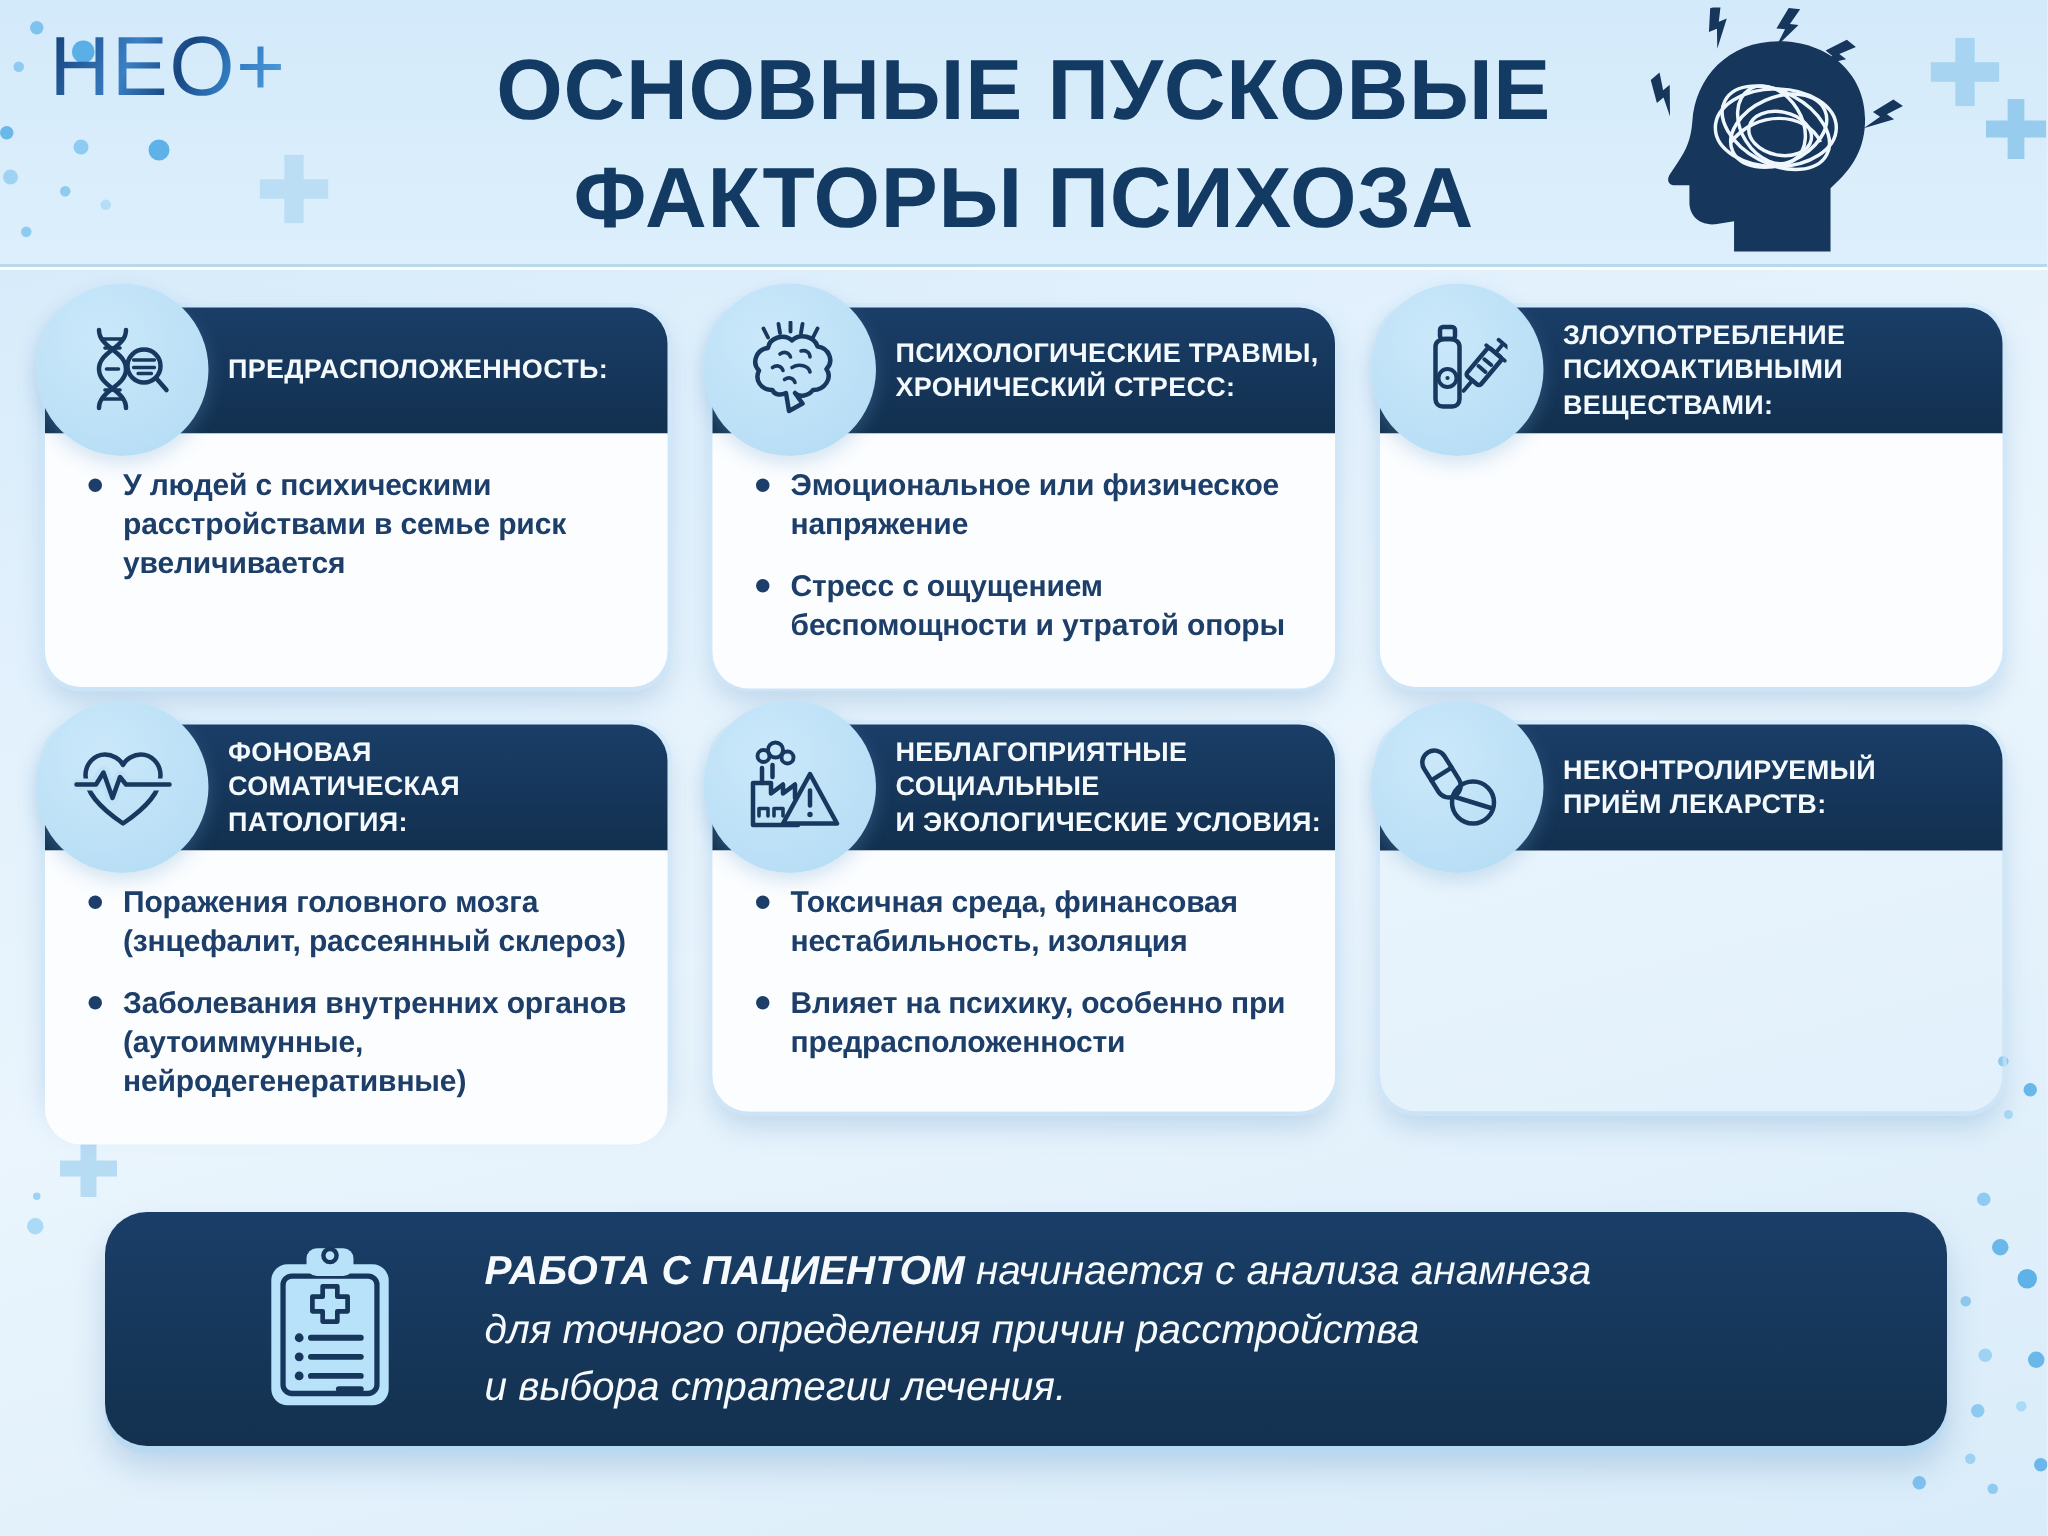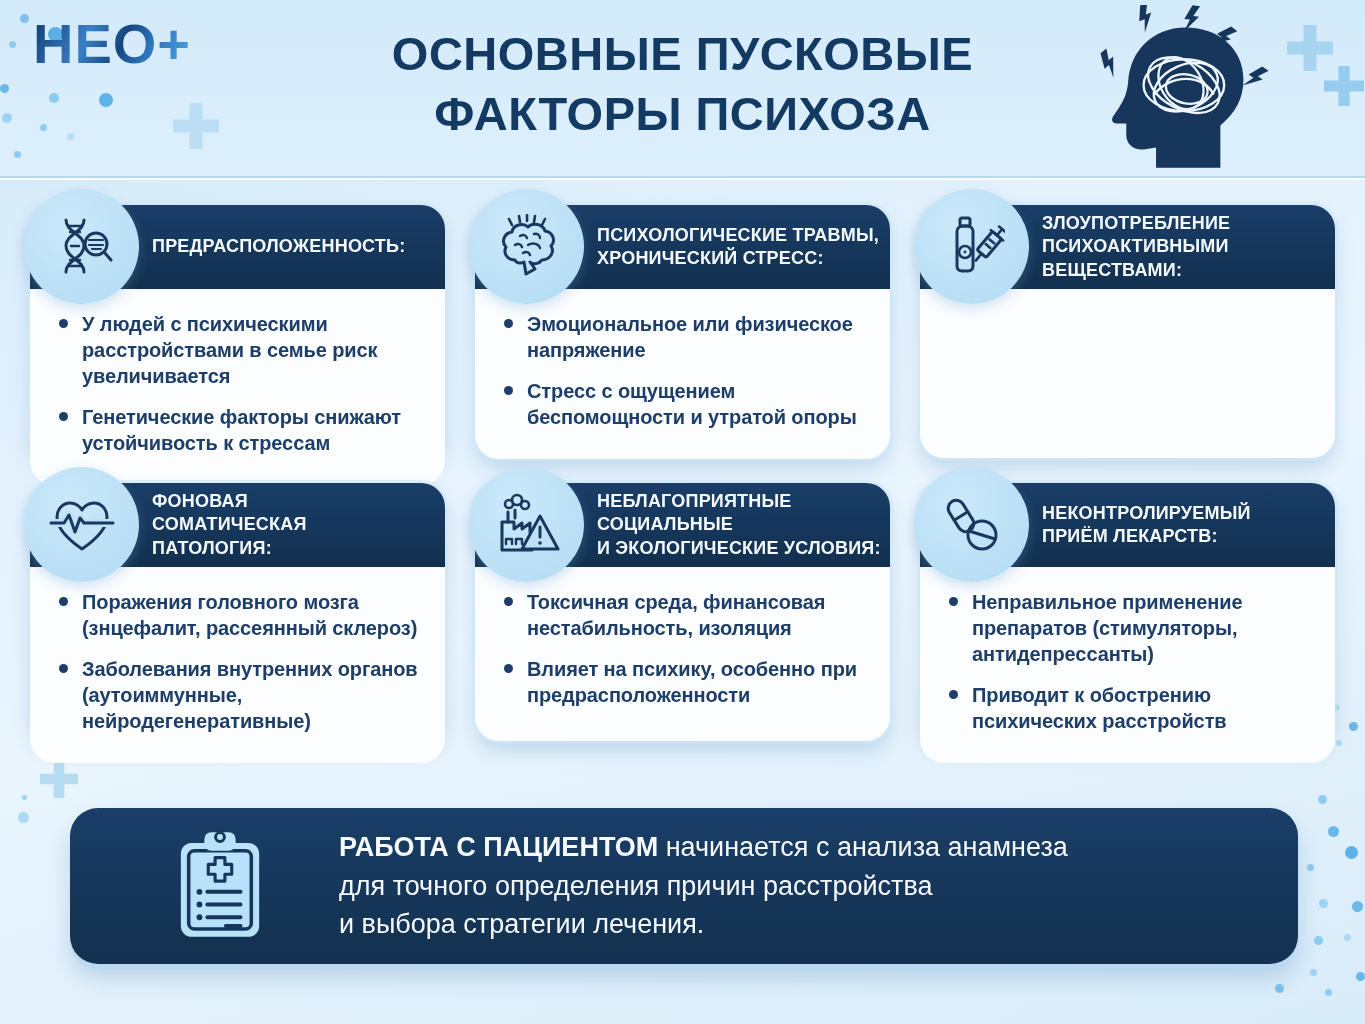--- a/index.html
+++ b/index.html
@@ -9,28 +9,28 @@
     background:linear-gradient(165deg,#cfe7f8 0%,#e0f0fc 28%,#eaf5fd 55%,#d9ecf9 100%);
   }
   .top-band{
     position:absolute;left:0;top:0;width:100%;height:176px;
     background:linear-gradient(180deg,#d3eafa,#ddeffc);
     border-bottom:2px solid #b9d8ee;
     box-shadow:0 2px 0 rgba(255,255,255,.9);
   }
   .logo{
     position:absolute;left:33px;top:16px;
-    font-size:56px;font-weight:700;letter-spacing:1px;line-height:1;
+    font-size:56px;font-weight:400;letter-spacing:1px;line-height:1;
     background:linear-gradient(115deg,#123c74 0%,#3a7fc4 35%,#17457f 55%,#2f77bd 72%,#54a6e6 100%);
     -webkit-background-clip:text;background-clip:text;color:transparent;
   }
   .title{
     position:absolute;left:0;top:24px;width:100%;
     text-align:center;white-space:pre-line;
-    font-size:47px;font-weight:800;line-height:1.27;letter-spacing:.5px;
+    font-size:57px;font-weight:800;line-height:1.27;letter-spacing:.5px;
     color:#123a63;
   }
   .head-art{position:absolute;left:1085px;top:5px;}
   
   .plus{position:absolute;}
   .plus:before{content:"";position:absolute;inset:0;background:currentColor;
     clip-path:polygon(36% 0,64% 0,64% 36%,100% 36%,100% 64%,64% 64%,64% 100%,36% 100%,36% 64%,0 64%,0 36%,36% 36%);}
   .dot{position:absolute;border-radius:50%;}
   
   .cards{
@@ -148,21 +148,20 @@
 
   <div class="cards">
 
     <div class="card">
       <div class="card-head">
         <span class="card-title">ПРЕДРАСПОЛОЖЕННОСТЬ:</span>
       </div>
       <div class="card-body">
         <ul class="bullets">
           <li>У людей с психическими расстройствами в семье риск увеличивается</li>
-          <li>Генетические факторы снижают устойчивость к стрессам</li>
         </ul>
       </div>
       <div class="badge">
         <svg width="66" height="66" viewBox="0 0 66 66">
           <g fill="none" stroke="#17385f" stroke-width="3" stroke-linecap="round" stroke-linejoin="round">
             <path d="M17 6 C17 18 35 20 35 32 C35 44 17 46 17 58"></path>
             <path d="M35 6 C35 18 17 20 17 32 C17 44 35 46 35 58"></path>
             <path d="M19 12 h14 M21 18 h10 M21 46 h10 M19 52 h14 M22 32 h8" stroke-width="2.4"></path>
             <circle cx="47" cy="30" r="11"></circle>
             <path d="M55 38 L62 46"></path>
@@ -269,26 +268,20 @@
             <circle cx="46" cy="51" r="1.8" fill="#17385f" stroke="none"></circle>
           </g>
         </svg>
       </div>
     </div>
 
     <div class="card">
       <div class="card-head">
         <span class="card-title">НЕКОНТРОЛИРУЕМЫЙ
 ПРИЁМ ЛЕКАРСТВ:</span>
-      </div>
-      <div class="card-body">
-        <ul class="bullets">
-          <li>Неправильное применение препаратов (стимуляторы, антидепрессанты)</li>
-          <li>Приводит к обострению психических расстройств</li>
-        </ul>
       </div>
       <div class="badge">
         <svg width="66" height="66" viewBox="0 0 66 66">
           <g fill="none" stroke="#17385f" stroke-width="3" stroke-linecap="round" stroke-linejoin="round">
             <g transform="rotate(-32 22 24)">
               <rect x="14" y="7" width="16" height="34" rx="8"></rect>
               <path d="M14 24 h16"></path>
             </g>
             <circle cx="43" cy="43" r="14"></circle>
             <path d="M30 39 L56 47"></path>
@@ -306,18 +299,18 @@
         <rect x="14" y="24" width="64" height="80" rx="6" fill="none" stroke="#16365c" stroke-width="3.6"></rect>
         <rect x="30" y="5" width="32" height="19" rx="7" fill="#b7e2f9"></rect>
         <circle cx="46" cy="10" r="4.5" fill="none" stroke="#16365c" stroke-width="3"></circle>
         <path d="M41 31 L51 31 L51 38 L58 38 L58 48 L51 48 L51 55 L41 55 L41 48 L34 48 L34 38 L41 38 Z" fill="none" stroke="#16365c" stroke-width="3.2" stroke-linejoin="round"></path>
         <circle cx="25" cy="66" r="3" fill="#16365c"></circle>
         <circle cx="25" cy="79" r="3" fill="#16365c"></circle>
         <circle cx="25" cy="92" r="3" fill="#16365c"></circle>
         <path d="M33 66 L67 66 M33 79 L67 79 M33 92 L67 92 M52 101 L67 101" stroke="#16365c" stroke-width="4" stroke-linecap="round"></path>
       </svg>
     </div>
-    <p class="banner-text" style="margin:16px;"><span class="lead">РАБОТА С ПАЦИЕНТОМ</span><span> начинается с анализа анамнеза
+    <p class="banner-text" style="margin:0;font-style:italic;"><span class="lead">РАБОТА С ПАЦИЕНТОМ</span><span> начинается с анализа анамнеза
 для точного определения причин расстройства
 и выбора стратегии лечения.</span></p>
   </div>
 
 </div>
 
 </body></html>

